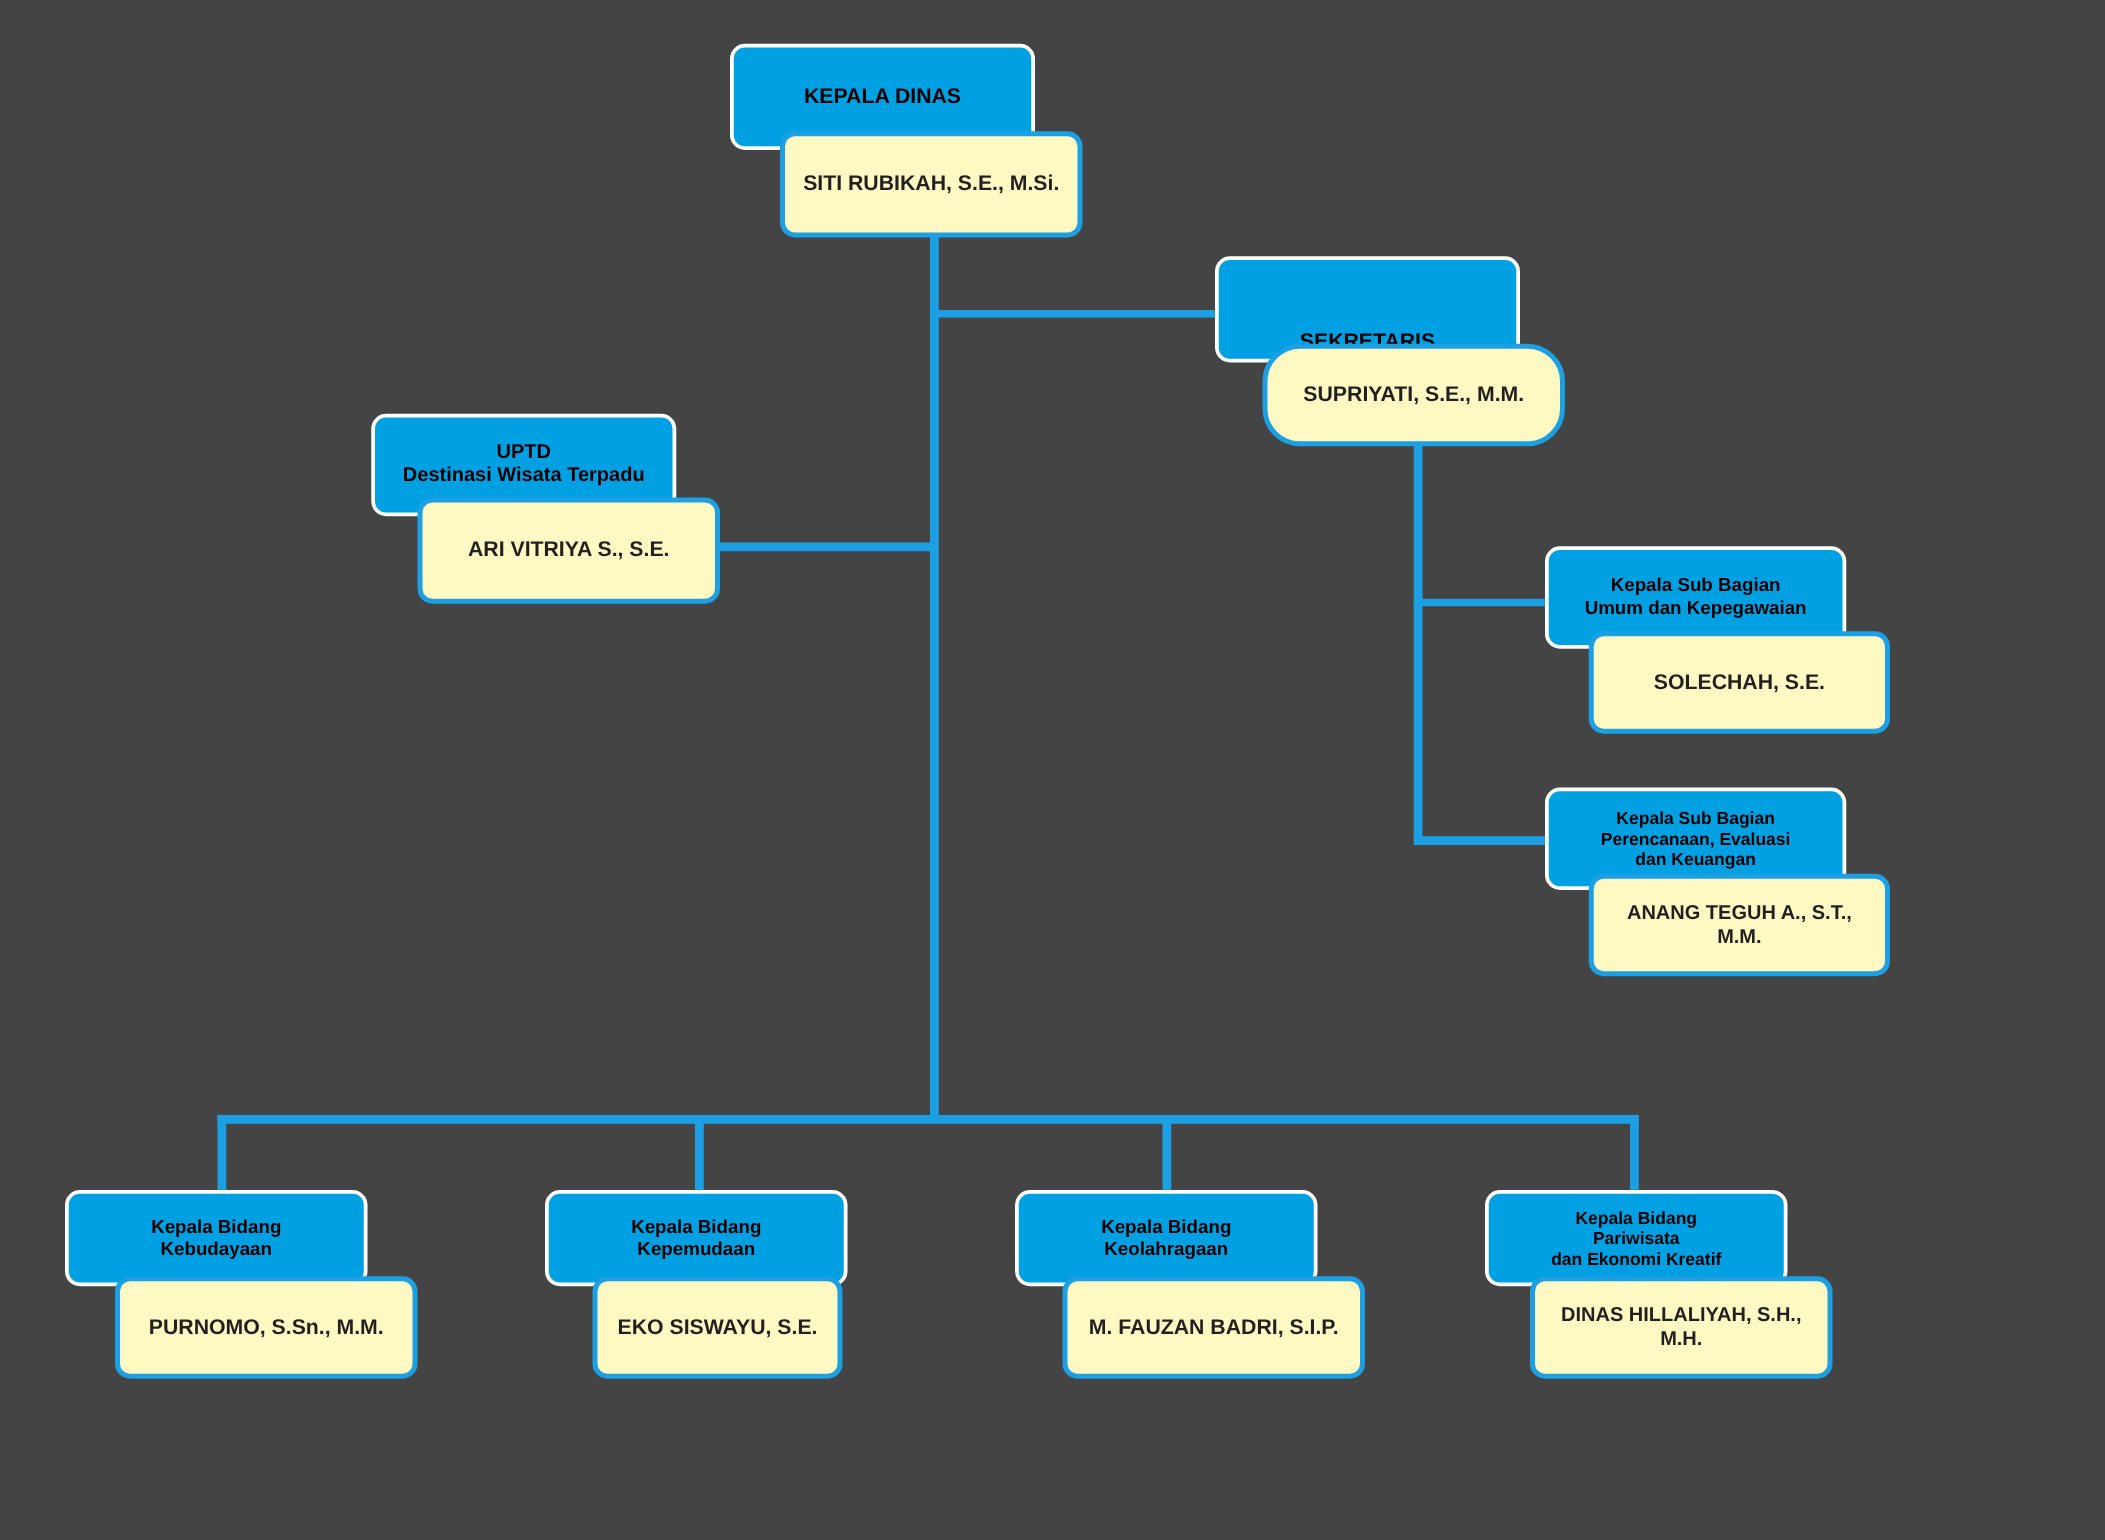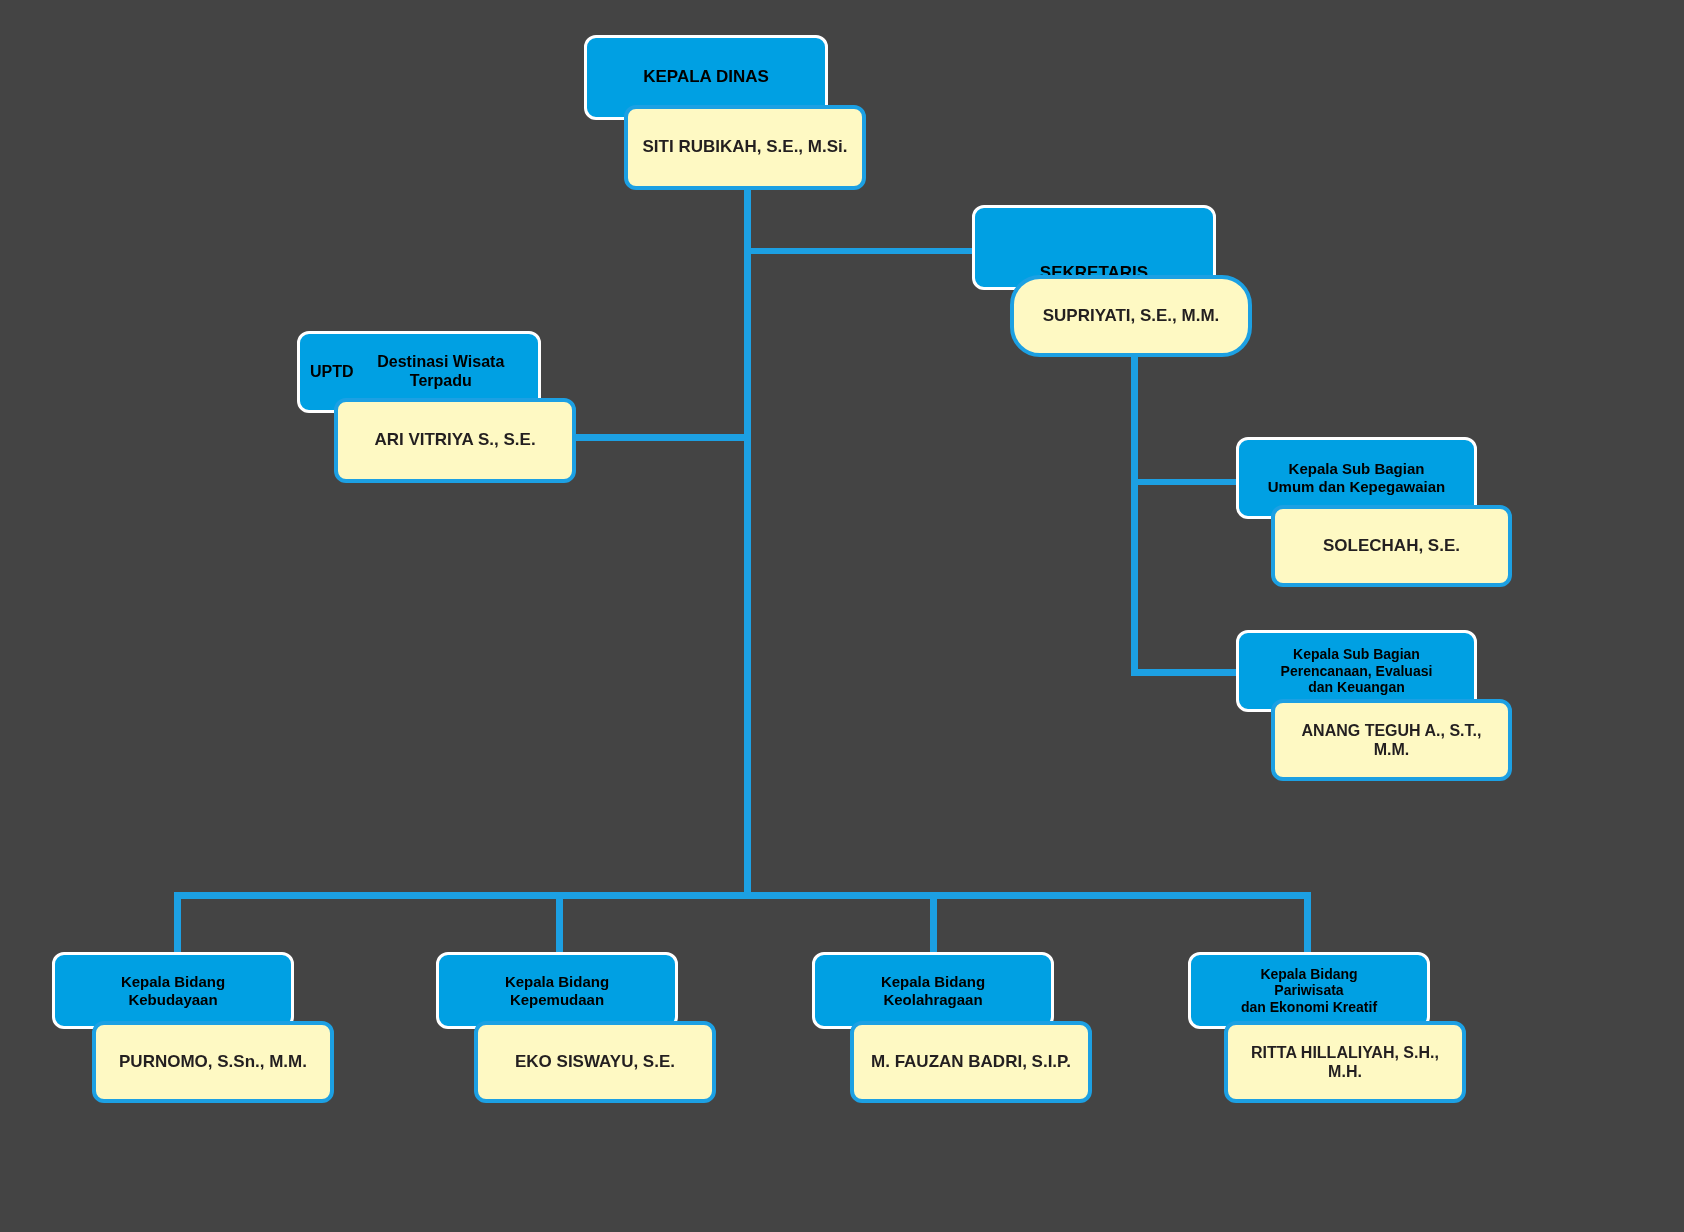--- a/index.html
+++ b/index.html
@@ -101,21 +101,21 @@
   <div class="node">
     <div class="title-box" style="left:972px; top:205px; width:244px; height:85px; font-size:17px;align-items:flex-end;">
       <span>SEKRETARIS</span>
     </div>
     <div class="name-card" style="left:1010px; top:275px; width:242px; height:82px; font-size:17px;border-radius:30px;">
       <span>SUPRIYATI, S.E., M.M.</span>
     </div>
   </div>
 
   <div class="node">
-    <div class="title-box" style="left:297px; top:331px; width:244px; height:82px; font-size:16px; flex-direction:row;">
+    <div class="title-box" style="left:297px; top:331px; width:244px; height:82px; font-size:16px; flex-direction:column;">
       <span>UPTD</span>
       <span>Destinasi Wisata Terpadu</span>
     </div>
     <div class="name-card" style="left:334px; top:398px; width:242px; height:85px; font-size:17px;">
       <span>ARI VITRIYA S., S.E.</span>
     </div>
   </div>
 
   <div class="node">
     <div class="title-box" style="left:1236px; top:437px; width:241px; height:82px; font-size:15px; flex-direction:column;">
@@ -146,21 +146,21 @@
     <div class="name-card" style="left:92px; top:1021px; width:242px; height:82px; font-size:17px;">
       <span>PURNOMO, S.Sn., M.M.</span>
     </div>
   </div>
 
   <div class="node">
     <div class="title-box" style="left:436px; top:952px; width:242px; height:77px; font-size:15px; flex-direction:column;">
       <span>Kepala Bidang</span>
       <span>Kepemudaan</span>
     </div>
-    <div class="name-card" style="left:474px; top:1021px; width:242px; height:82px; font-size:17px;">
+    <div class="name-card" style="left:474px; top:1021px; width:200px; height:82px; font-size:17px;">
       <span>EKO SISWAYU, S.E.</span>
     </div>
   </div>
 
   <div class="node">
     <div class="title-box" style="left:812px; top:952px; width:242px; height:77px; font-size:15px; flex-direction:column;">
       <span>Kepala Bidang</span>
       <span>Keolahragaan</span>
     </div>
     <div class="name-card" style="left:850px; top:1021px; width:242px; height:82px; font-size:17px;">
@@ -168,17 +168,17 @@
     </div>
   </div>
 
   <div class="node">
     <div class="title-box" style="left:1188px; top:952px; width:242px; height:77px; font-size:14px; flex-direction:column;">
       <span>Kepala Bidang</span>
       <span>Pariwisata</span>
       <span>dan Ekonomi Kreatif</span>
     </div>
     <div class="name-card" style="left:1224px; top:1021px; width:242px; height:82px; font-size:16px;">
-      <span>RITTA HILLALIYAH, S.H., M.H.</span>
+      <span>DINAS HILLALIYAH, S.H., M.H.</span>
     </div>
   </div>
 
 </div>
 
 </body></html>

